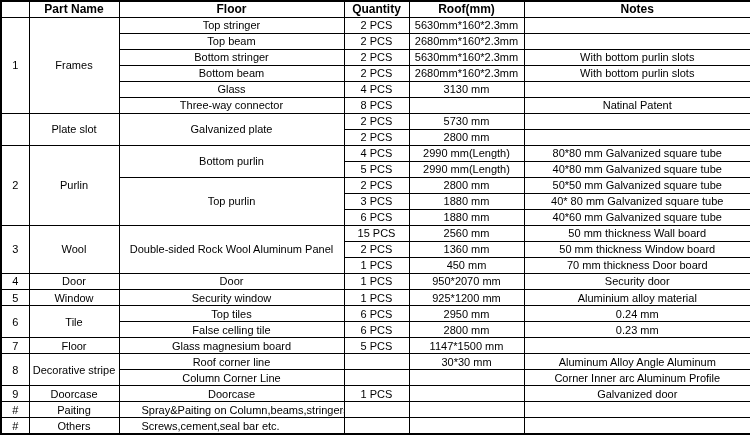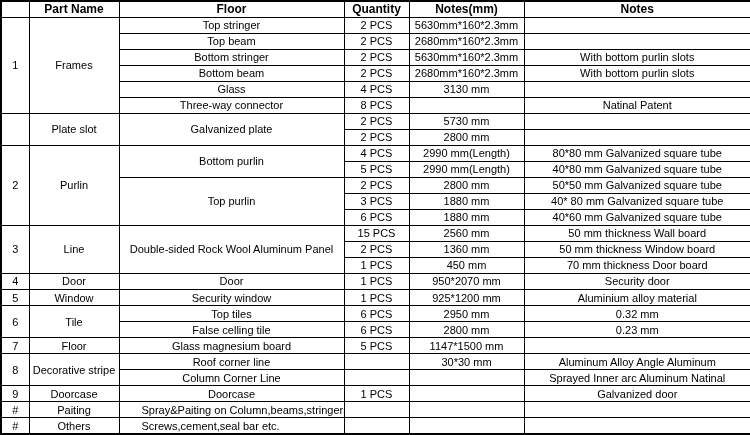--- a/index.html
+++ b/index.html
@@ -57,21 +57,21 @@
       <col style="width:65px">
       <col style="width:115px">
       <col style="width:227px">
     </colgroup>
     <thead>
       <tr id="header-row">
           <th></th>
           <th>Part Name</th>
           <th>Floor</th>
           <th>Quantity</th>
-          <th>Notes(mm)</th>
+          <th>Roof(mm)</th>
           <th>Notes</th>
         </tr>
     </thead>
     <tbody id="table-body">
         <tr>
           <td rowspan="6">1</td>
           <td rowspan="6">Frames</td>
           <td>Top stringer</td>
           <td>2 PCS</td>
           <td>5630mm*160*2.3mm</td>
@@ -144,21 +144,21 @@
           <td>1880 mm</td>
           <td>40* 80 mm Galvanized square tube</td>
         </tr>
         <tr>
           <td>6 PCS</td>
           <td>1880 mm</td>
           <td>40*60 mm Galvanized square tube</td>
         </tr>
         <tr>
           <td rowspan="3">3</td>
-          <td rowspan="3">Line</td>
+          <td rowspan="3">Wool</td>
           <td rowspan="3">Double-sided Rock Wool Aluminum Panel</td>
           <td>15 PCS</td>
           <td>2560 mm</td>
           <td>50 mm thickness Wall board</td>
         </tr>
         <tr>
           <td>2 PCS</td>
           <td>1360 mm</td>
           <td>50 mm thickness Window board</td>
         </tr>
@@ -182,21 +182,21 @@
           <td>1 PCS</td>
           <td>925*1200 mm</td>
           <td>Aluminium alloy material</td>
         </tr>
         <tr>
           <td rowspan="2">6</td>
           <td rowspan="2">Tile</td>
           <td>Top tiles</td>
           <td>6 PCS</td>
           <td>2950 mm</td>
-          <td>0.32 mm</td>
+          <td>0.24 mm</td>
         </tr>
         <tr>
           <td>False celling tile</td>
           <td>6 PCS</td>
           <td>2800 mm</td>
           <td>0.23 mm</td>
         </tr>
         <tr>
           <td>7</td>
           <td>Floor</td>
@@ -210,21 +210,21 @@
           <td rowspan="2">Decorative stripe</td>
           <td>Roof corner line</td>
           <td></td>
           <td>30*30 mm</td>
           <td>Aluminum Alloy Angle Aluminum</td>
         </tr>
         <tr>
           <td>Column Corner Line</td>
           <td></td>
           <td></td>
-          <td>Sprayed Inner arc Aluminum Natinal</td>
+          <td>Corner Inner arc Aluminum Profile</td>
         </tr>
         <tr>
           <td>9</td>
           <td>Doorcase</td>
           <td>Doorcase</td>
           <td>1 PCS</td>
           <td></td>
           <td>Galvanized door</td>
         </tr>
         <tr>

